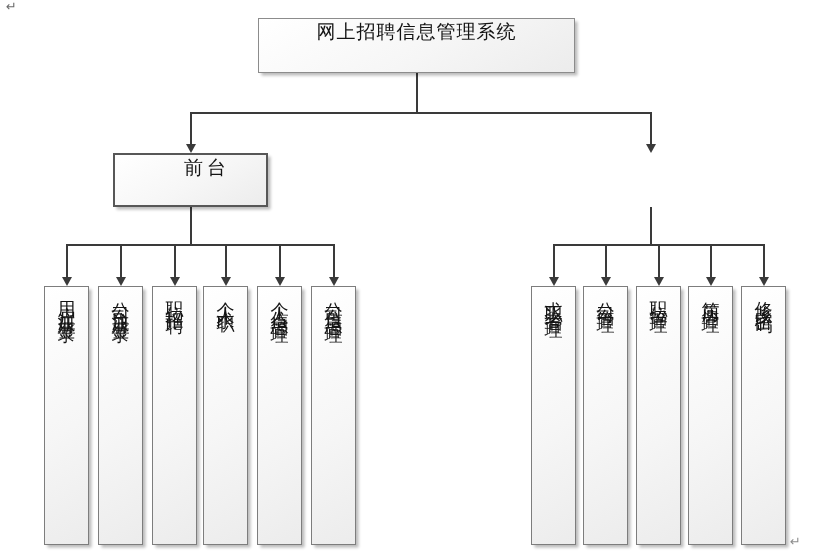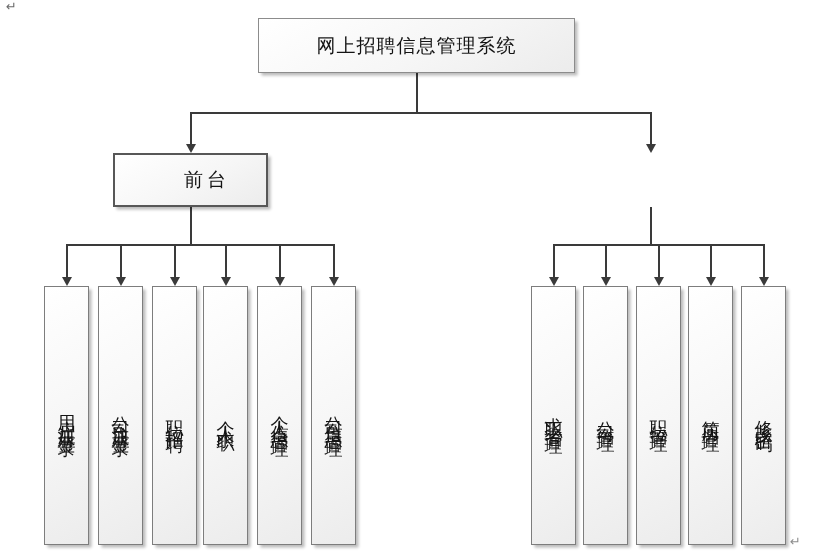--- a/index.html
+++ b/index.html
@@ -14,21 +14,21 @@
     position:absolute;width:0;height:0;
     border-left:5px solid transparent;border-right:5px solid transparent;
     border-top:9px solid var(--connector,#3a3a3a);
   }
   
   .node{
     position:absolute;box-sizing:border-box;
     background:linear-gradient(150deg,#ffffff 0%,#f6f6f6 55%,#ececec 100%);
     border:1px solid #7d7d7d;
     box-shadow:2.5px 2.5px 3px rgba(0,0,0,0.28);
-    display:flex;align-items:center;justify-content:center;
+    display:flex;justify-content:center;
   }
   .node.root{border:1px solid #8c8c8c;}
   .node.lvl2{border:2px solid #575757;}
   .hlabel{font-size:19px;color:#141414;letter-spacing:1px;white-space:nowrap;}
   .lvl2 .hlabel{letter-spacing:4px;margin-left:33px;}
   .vlabel{
     writing-mode:vertical-rl;text-orientation:upright;
     font-size:18px;letter-spacing:5px;color:#141414;line-height:1;
   }
   .pmark{position:absolute;font-size:13px;color:#6a6a6a;font-family:"DejaVu Sans",sans-serif;}

